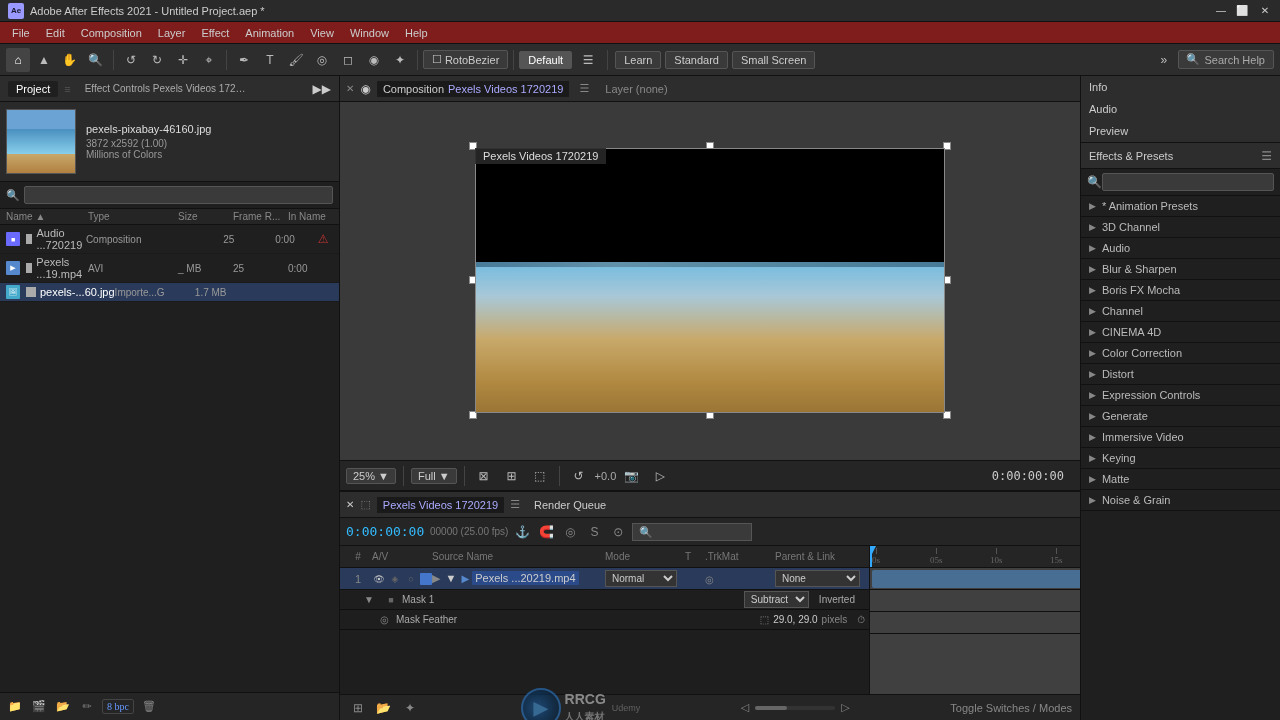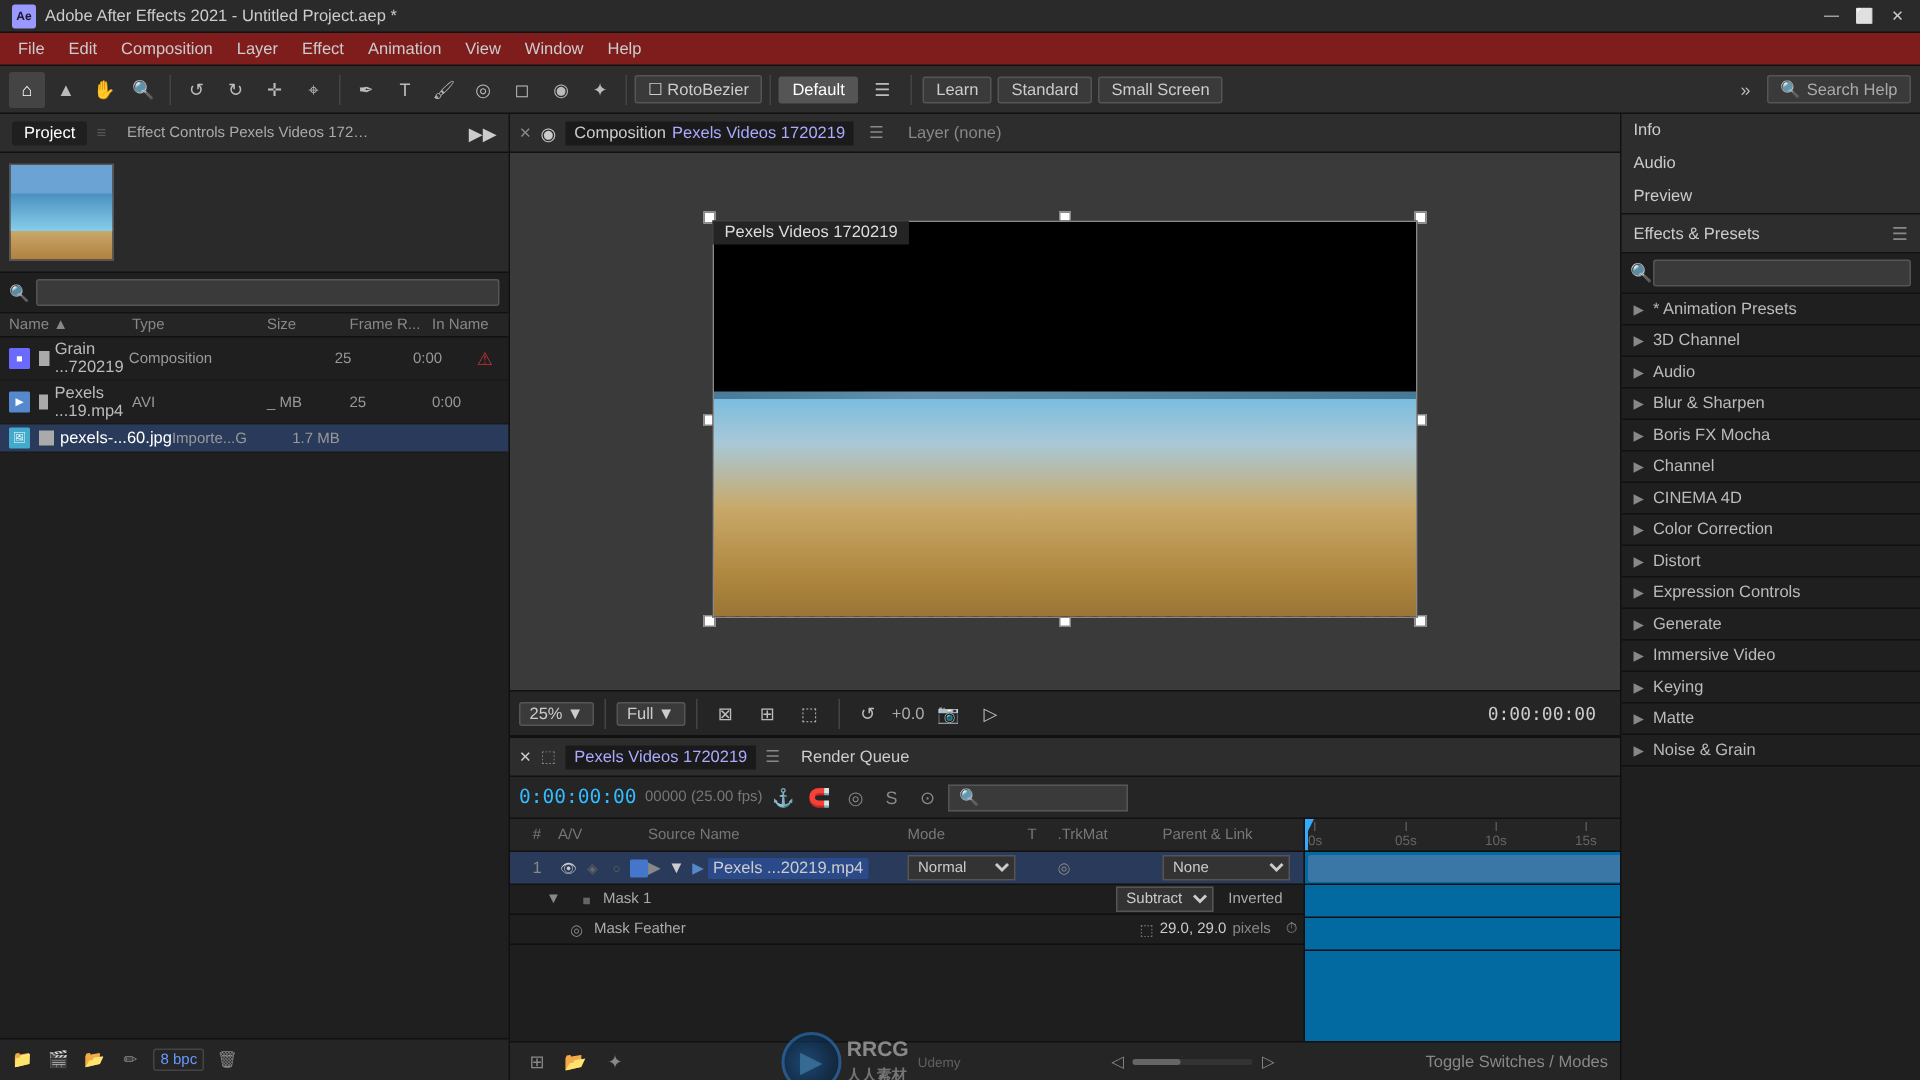--- a/index.html
+++ b/index.html
@@ -307,20 +307,21 @@
       font-size: 11px;
       color: #888;
     }
     .bpc-badge {
       font-size: 10px;
       color: #6699ff;
       cursor: pointer;
       padding: 1px 4px;
       border: 1px solid #444;
       border-radius: 2px;
+      font-family: Liberation Serif, serif;
     }
 
     
     #center-panel {
       flex: 1;
       display: flex;
       flex-direction: column;
       background: #1a1a1a;
       min-width: 0;
     }
@@ -630,23 +631,24 @@
       padding: 0 4px 0 24px;
       font-size: 10px;
       color: #aaa;
     }
     .tl-sublayer-name { flex: 1; }
     .tl-sublayer-val { color: #999; font-size: 10px; margin-right: 10px; }
 
     
     #timeline-tracks {
       flex: 1;
-      background: #0369a1;
+      background: #404040;
       overflow: auto;
       position: relative;
+      font-family: Liberation Serif, serif;
     }
     #timeline-ruler {
       height: 22px;
       background: #252525;
       position: relative;
       border-bottom: 1px solid #111;
       display: flex;
       align-items: flex-end;
       padding-bottom: 2px;
       overflow: hidden;
@@ -861,20 +863,25 @@
 
     <div class="panel-header">
       <span class="panel-tab active">Project</span>
       <span style="color:#555">≡</span>
       <span class="panel-tab" style="font-size:10px; color:#aaa; max-width:180px; overflow:hidden; text-overflow:ellipsis; white-space:nowrap;">Effect Controls Pexels Videos 1720219.n</span>
       <span class="panel-menu-btn">▶▶</span>
     </div>
 
     <div id="project-preview">
       <div class="thumb"></div>
+      <div class="file-info">
+        <div class="filename">pexels-pixabay-46160.jpg</div>
+        <div class="filedetail">3872 x2592 (1.00)</div>
+        <div class="filedetail">Millions of Colors</div>
+      </div>
     </div>
 
     <div id="project-search">
       <span>🔍</span>
       <input type="text" placeholder="" style="">
     </div>
 
     <div class="file-list-header">
       <span class="col-name">Name ▲</span>
       <span style="width:12px"></span>
@@ -883,21 +890,21 @@
       <span class="col-frame">Frame R...</span>
       <span class="col-in">In Name</span>
     </div>
 
     <div id="project-list">
 
       <div class="file-list-item">
         <div class="col-name">
           <div class="file-icon icon-comp">■</div>
           <div class="color-box" style="background:#aaa"></div>
-          <span>Grain ...720219</span>
+          <span>Audio ...720219</span>
         </div>
         <span class="col-type">Composition</span>
         <span class="col-size"></span>
         <span class="col-frame">25</span>
         <span class="col-in">0:00</span>
         <span style="width:16px; color:#cc3333; font-size:12px">⚠</span>
       </div>
 
       <div class="file-list-item">
         <div class="col-name">

